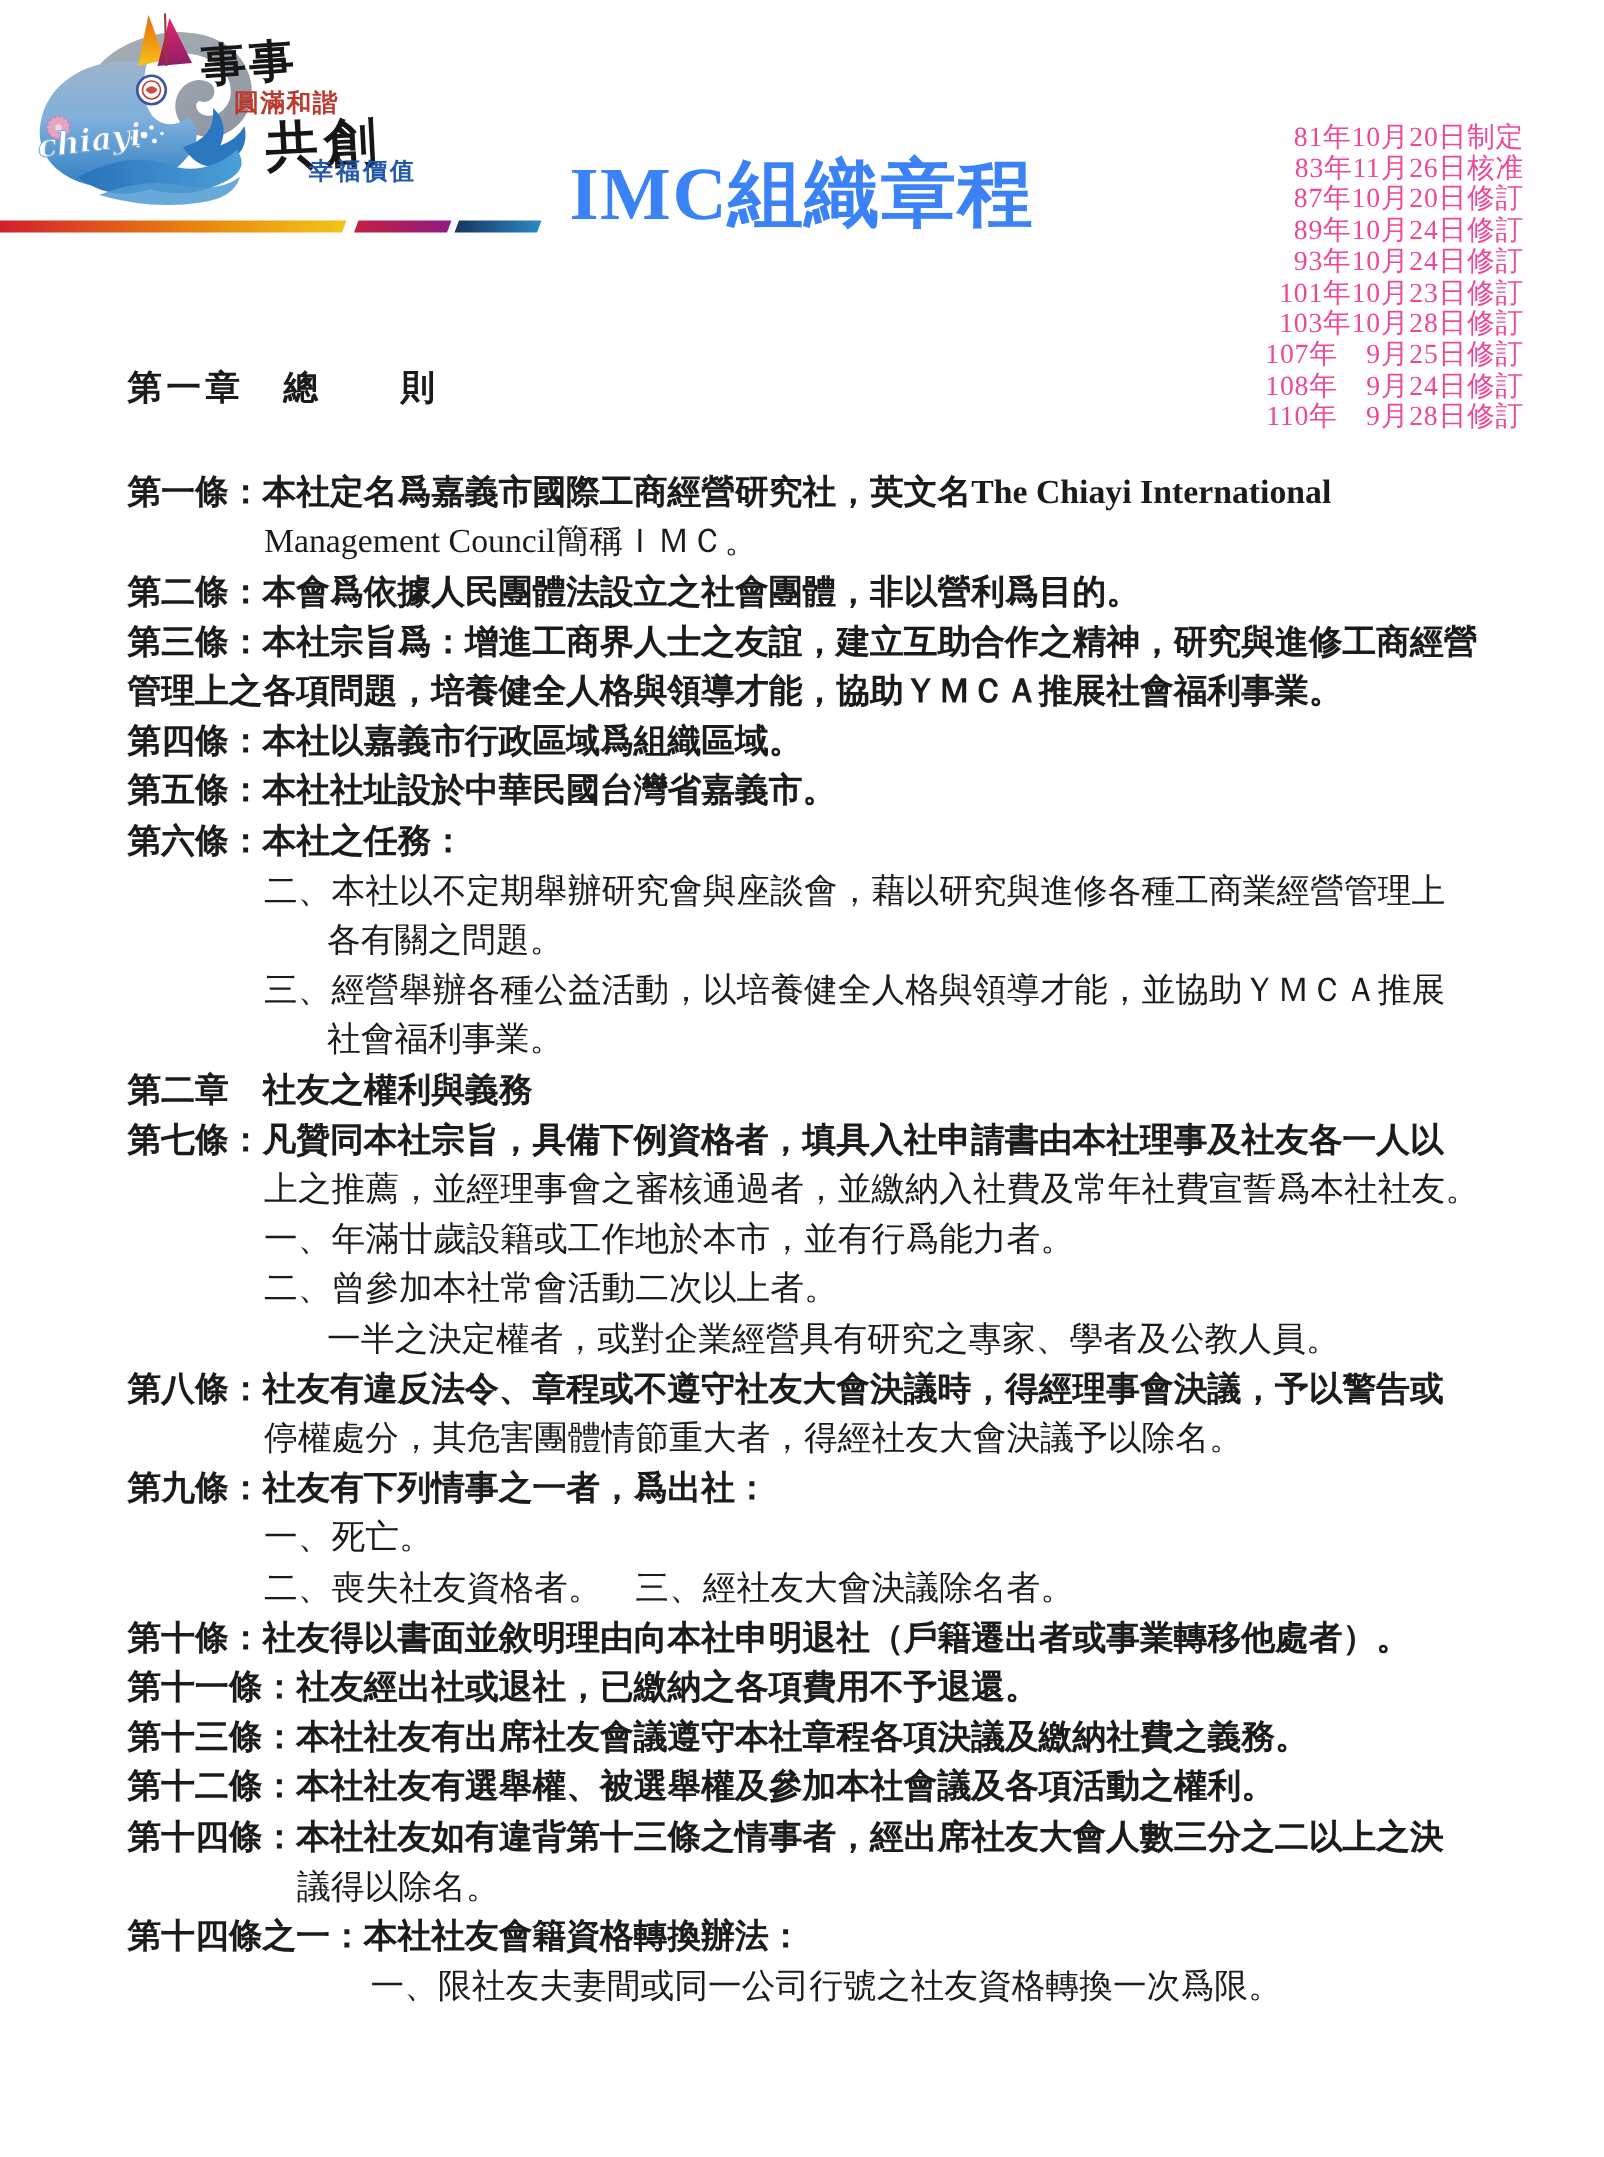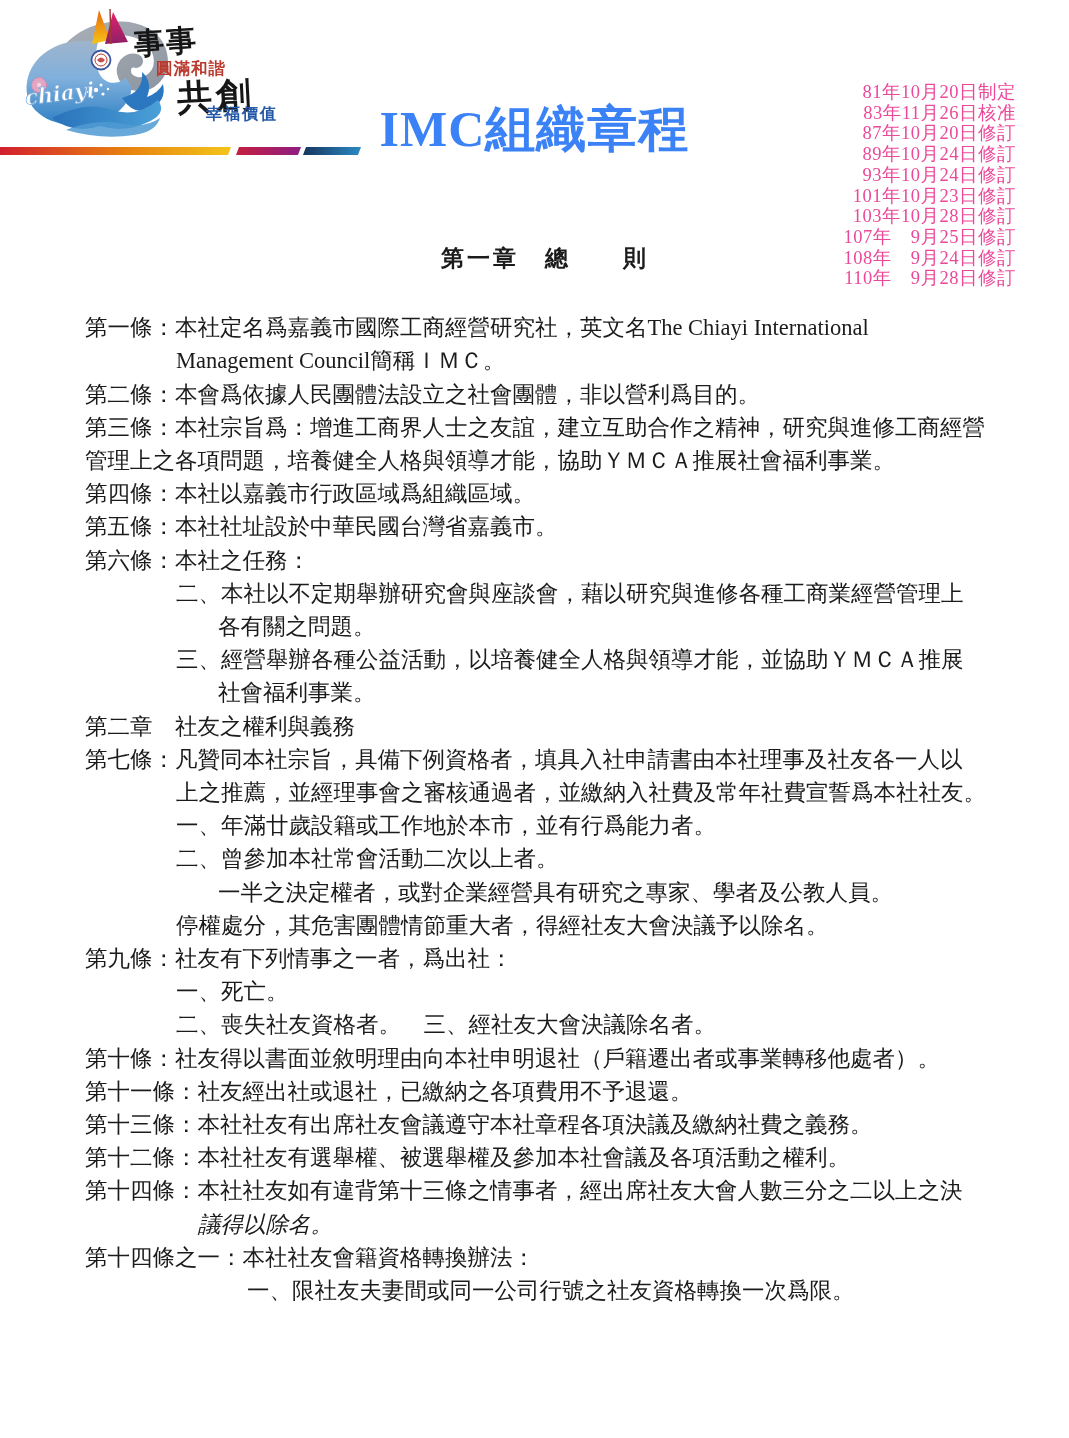--- a/index.html
+++ b/index.html
@@ -23,27 +23,27 @@
   .dates {
     position:absolute; right:53px; top:82px; text-align:right;
     font-size:18.5px; line-height:20.7px; color:#ec4899; letter-spacing:0.5px;
   }
   
   .doc {
     position:absolute; left:85px; top:242px; width:920px;
     font-size:22.5px; line-height:33.2px; color:#1b1b1b;
   }
   .chapter-heading {
-    margin:0 0 36px 0; font-size:23px; font-weight:600; letter-spacing:3px; line-height:33.2px;text-align:center;
+    margin:0 0 36px 0; font-size:23px; font-weight:600; letter-spacing:3px; line-height:33.2px;
   }
   .doc-line { white-space:nowrap; }
-  .indent-0 { padding-left:0; }
+  .indent-0 { padding-left:0;font-weight:bold; }
   .indent-1 { padding-left:91px; }
   .indent-2 { padding-left:133px; }
-  .indent-3 { padding-left:113px;font-style:italic; }
+  .indent-3 { padding-left:113px; }
   .indent-4 { padding-left:162px; }
 </style>
 </head>
 <body>
 
 <header>
 
   <svg class="logo-svg" viewBox="0 0 362 150" xmlns="http://www.w3.org/2000/svg">
     <defs>
       <linearGradient id="gBody" x1="0" y1="0" x2="0" y2="1">
@@ -189,20 +189,21 @@
 
       <div class="doc-line indent-1">上之推薦，並經理事會之審核通過者，並繳納入社費及常年社費宣誓爲本社社友。</div>
 
       <div class="doc-line indent-1">一、年滿廿歲設籍或工作地於本市，並有行爲能力者。</div>
 
       <div class="doc-line indent-1">二、曾參加本社常會活動二次以上者。</div>
 
 
       <div class="doc-line indent-2">一半之決定權者，或對企業經營具有研究之專家、學者及公教人員。</div>
 
+      <div class="doc-line indent-0">第八條：社友有違反法令、章程或不遵守社友大會決議時，得經理事會決議，予以警告或</div>
 
       <div class="doc-line indent-1">停權處分，其危害團體情節重大者，得經社友大會決議予以除名。</div>
 
       <div class="doc-line indent-0">第九條：社友有下列情事之一者，爲出社：</div>
 
       <div class="doc-line indent-1">一、死亡。</div>
 
       <div class="doc-line indent-1">二、喪失社友資格者。　三、經社友大會決議除名者。</div>
 
       <div class="doc-line indent-0">第十條：社友得以書面並敘明理由向本社申明退社（戶籍遷出者或事業轉移他處者）。</div>

